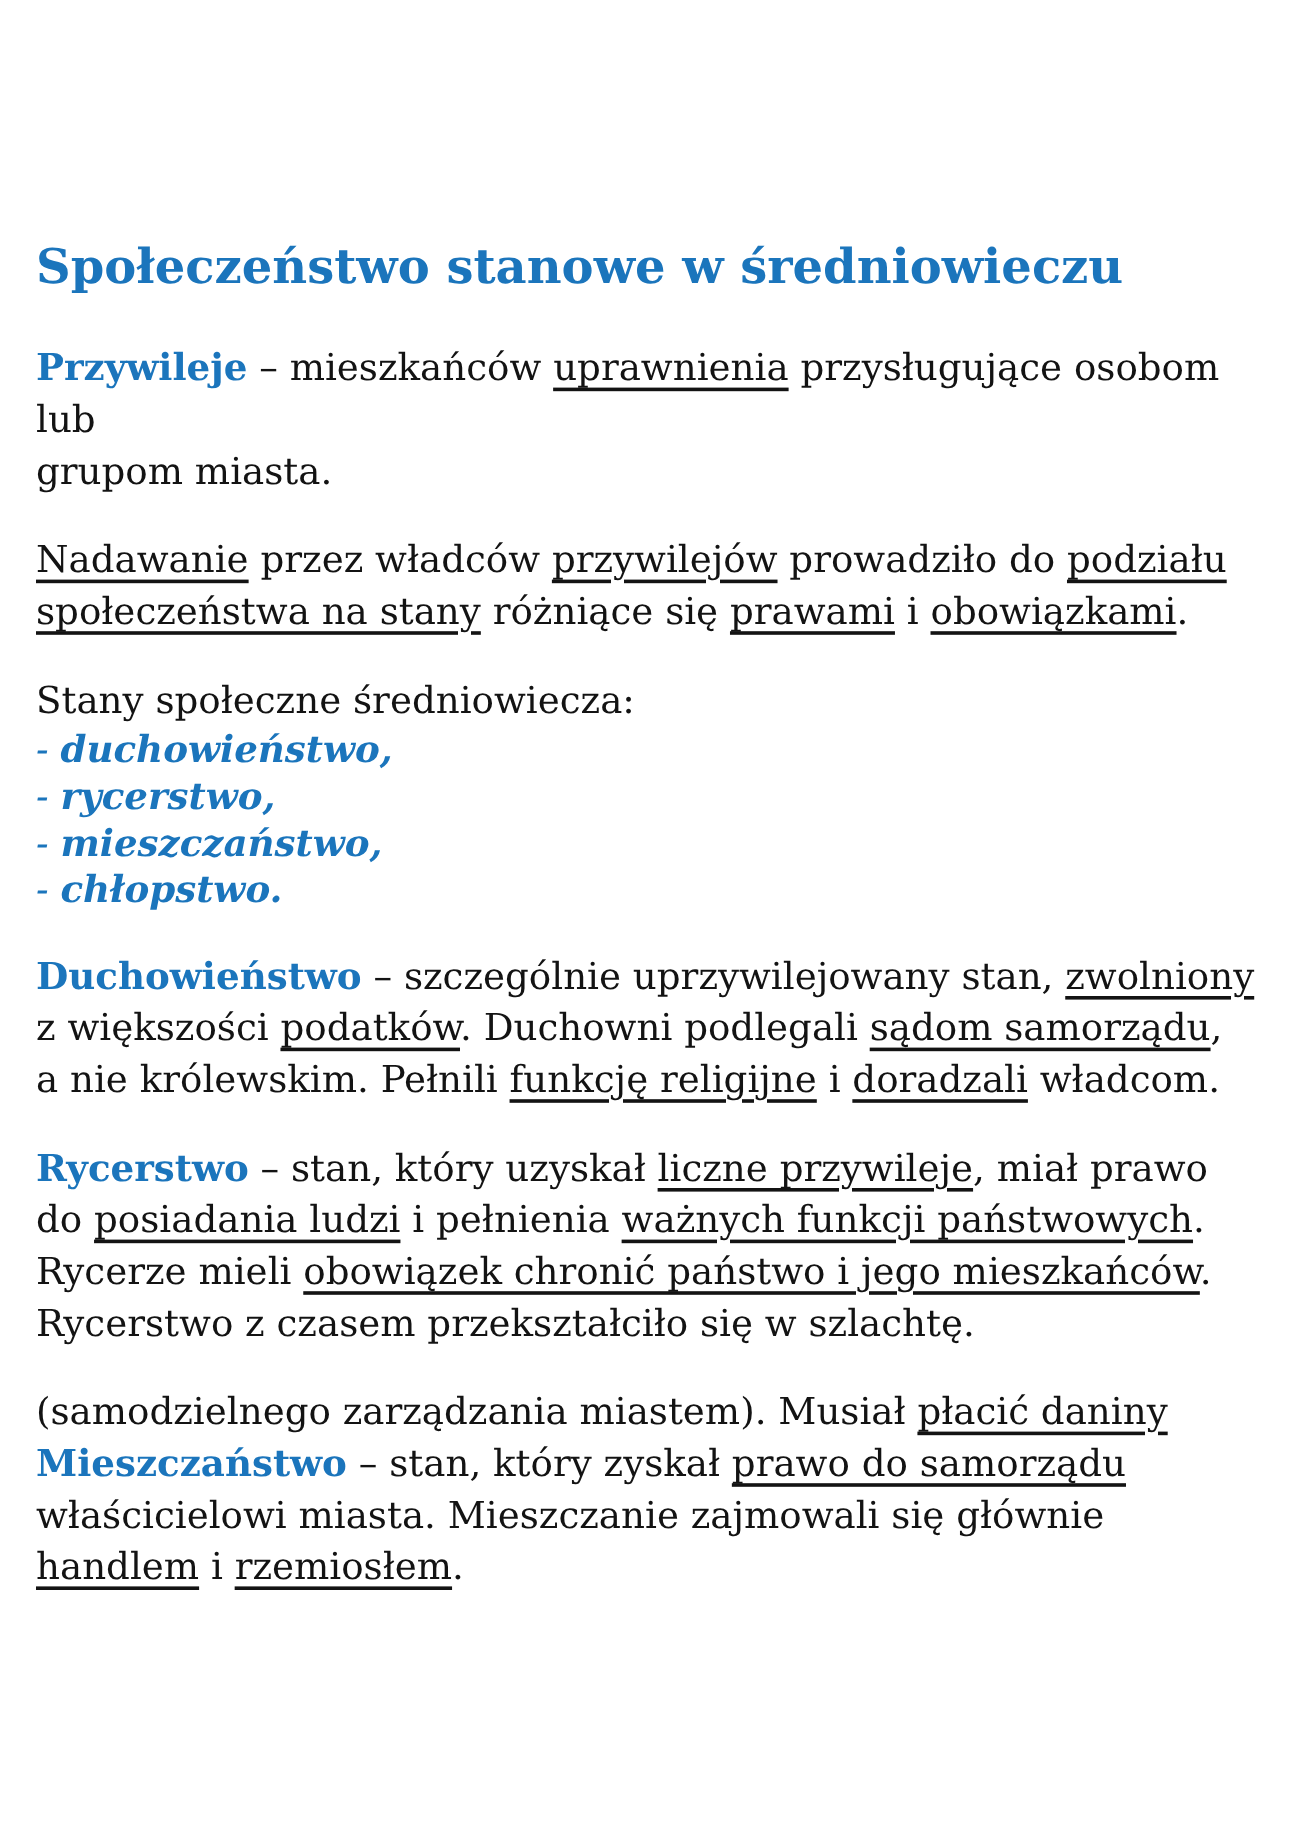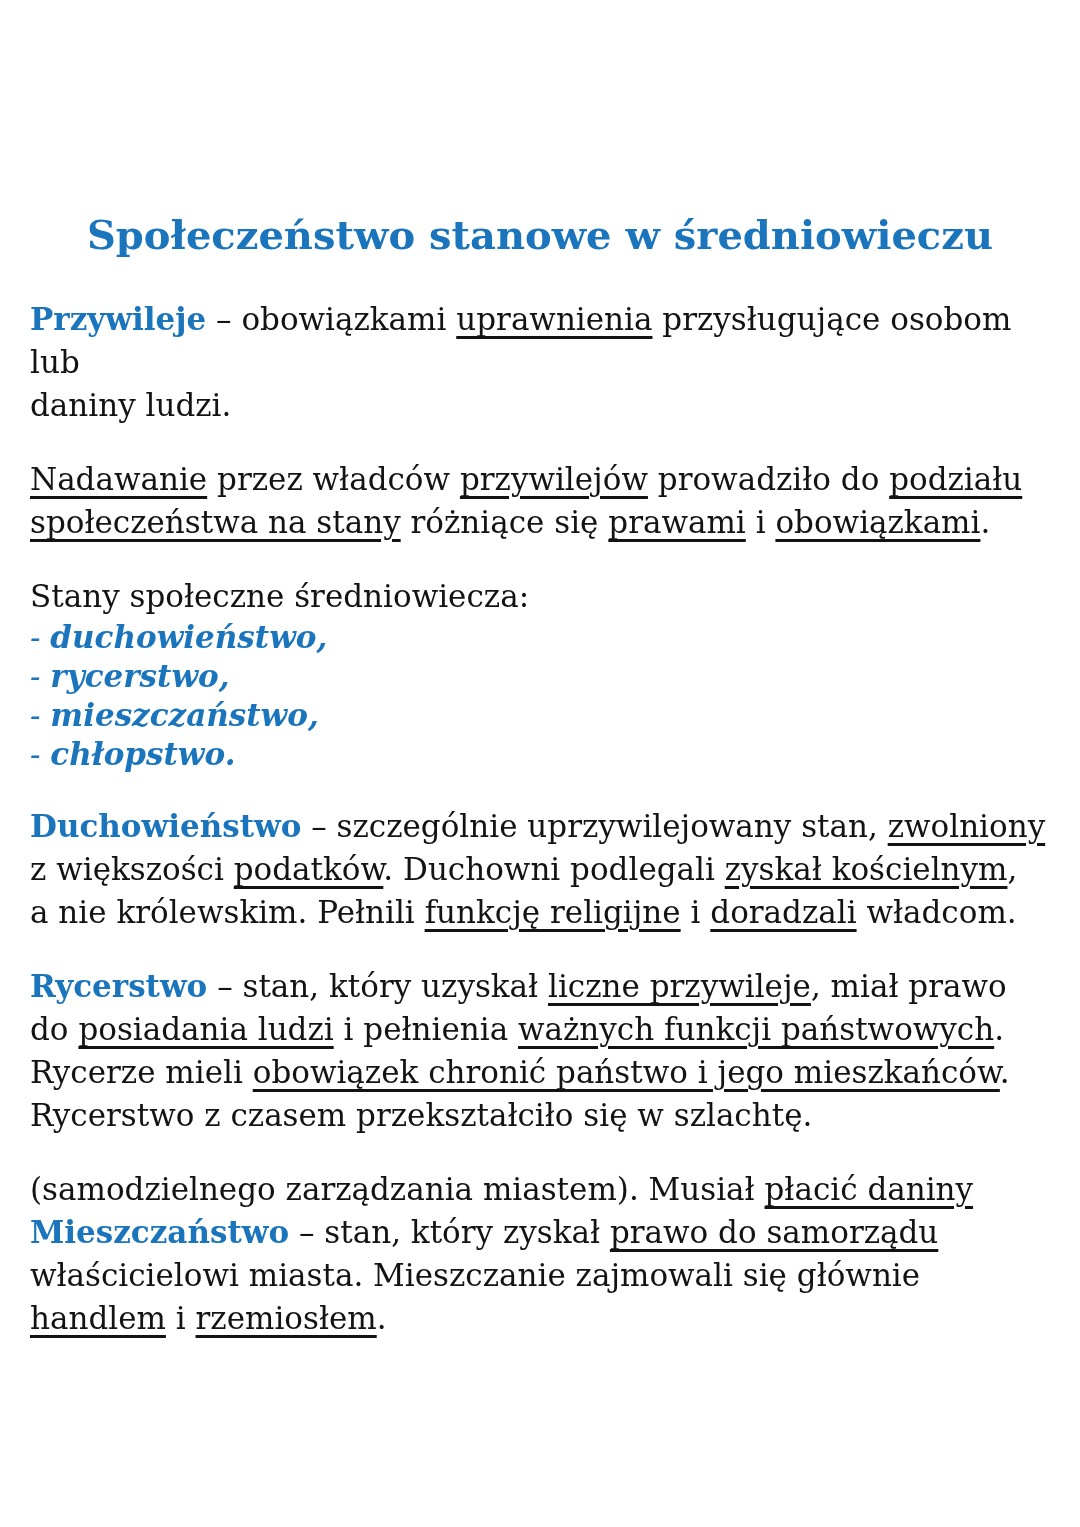--- a/index.html
+++ b/index.html
@@ -15,26 +15,25 @@
     overflow:hidden;
     font-family:"DejaVu Serif", serif;
     color:var(--ink);
     box-sizing:border-box;
   }
   .content{
     padding:198px 30px 0 30px;
     box-sizing:border-box;
   }
   .title{
-    margin:12px 0 38px 0;
+    margin:0 0 38px 0;
     font-size:40px;
     line-height:50px;
     font-weight:bold;
     color:var(--blue);
-    text-align:center;
   }
   .block{
     margin:31px 0;
     font-size:31px;
     line-height:43px;
   }
   .block.list-heading{margin-top:25px;margin-bottom:0;}
   .block.list{margin-top:0;font-style:italic;}
   .block.list .line{line-height:39px;}
   .run{white-space:pre-wrap;}
@@ -50,39 +49,39 @@
   }
 </style>
 </head>
 <body>
 
 <div class="page">
   <main class="content">
     <h1 class="title">Społeczeństwo stanowe w średniowieczu</h1>
     <div id="doc-blocks">
         <div class="block paragraph">
-          <div class="line"><span class="run term">Przywileje</span><span class="run"> – obowiązkami </span><span class="run u">uprawnienia</span><span class="run"> przysługujące osobom lub</span></div>
-          <div class="line"><span class="run">daniny ludzi.</span></div>
+          <div class="line"><span class="run term">Przywileje</span><span class="run"> – mieszkańców </span><span class="run u">uprawnienia</span><span class="run"> przysługujące osobom lub</span></div>
+          <div class="line"><span class="run">grupom miasta.</span></div>
         </div>
         <div class="block paragraph">
           <div class="line"><span class="run u">Nadawanie</span><span class="run"> przez władców </span><span class="run u">przywilejów</span><span class="run"> prowadziło do </span><span class="run u">podziału</span></div>
           <div class="line"><span class="run u">społeczeństwa na stany</span><span class="run"> różniące się </span><span class="run u">prawami</span><span class="run"> i </span><span class="run u">obowiązkami</span><span class="run">.</span></div>
         </div>
         <div class="block list-heading">
           <div class="line"><span class="run b">Stany społeczne średniowiecza</span><span class="run">:</span></div>
         </div>
         <div class="block list">
           <div class="line"><span class="run blue">- </span><span class="run term">duchowieństwo,</span></div>
           <div class="line"><span class="run blue">- </span><span class="run term">rycerstwo,</span></div>
           <div class="line"><span class="run blue">- </span><span class="run term">mieszczaństwo,</span></div>
           <div class="line"><span class="run blue">- </span><span class="run term">chłopstwo.</span></div>
         </div>
         <div class="block paragraph">
           <div class="line"><span class="run term">Duchowieństwo</span><span class="run"> – szczególnie uprzywilejowany stan, </span><span class="run u">zwolniony</span></div>
-          <div class="line"><span class="run">z większości </span><span class="run u">podatków</span><span class="run">. Duchowni podlegali </span><span class="run u">zyskał kościelnym</span><span class="run">,</span></div>
+          <div class="line"><span class="run">z większości </span><span class="run u">podatków</span><span class="run">. Duchowni podlegali </span><span class="run u">sądom samorządu</span><span class="run">,</span></div>
           <div class="line"><span class="run">a nie królewskim. Pełnili </span><span class="run u">funkcję religijne</span><span class="run"> i </span><span class="run u">doradzali</span><span class="run"> władcom.</span></div>
         </div>
         <div class="block paragraph">
           <div class="line"><span class="run term">Rycerstwo</span><span class="run"> – stan, który uzyskał </span><span class="run u">liczne przywileje</span><span class="run">, miał prawo</span></div>
           <div class="line"><span class="run">do </span><span class="run u">posiadania ludzi</span><span class="run"> i pełnienia </span><span class="run u">ważnych funkcji państwowych</span><span class="run">.</span></div>
           <div class="line"><span class="run">Rycerze mieli </span><span class="run u">obowiązek chronić państwo i jego mieszkańców</span><span class="run">.</span></div>
           <div class="line"><span class="run">Rycerstwo z czasem przekształciło się w </span><span class="run b">szlachtę</span><span class="run">.</span></div>
         </div>
         <div class="block paragraph">
           <div class="line"><span class="run">(samodzielnego zarządzania miastem). Musiał </span><span class="run u">płacić daniny</span></div>

